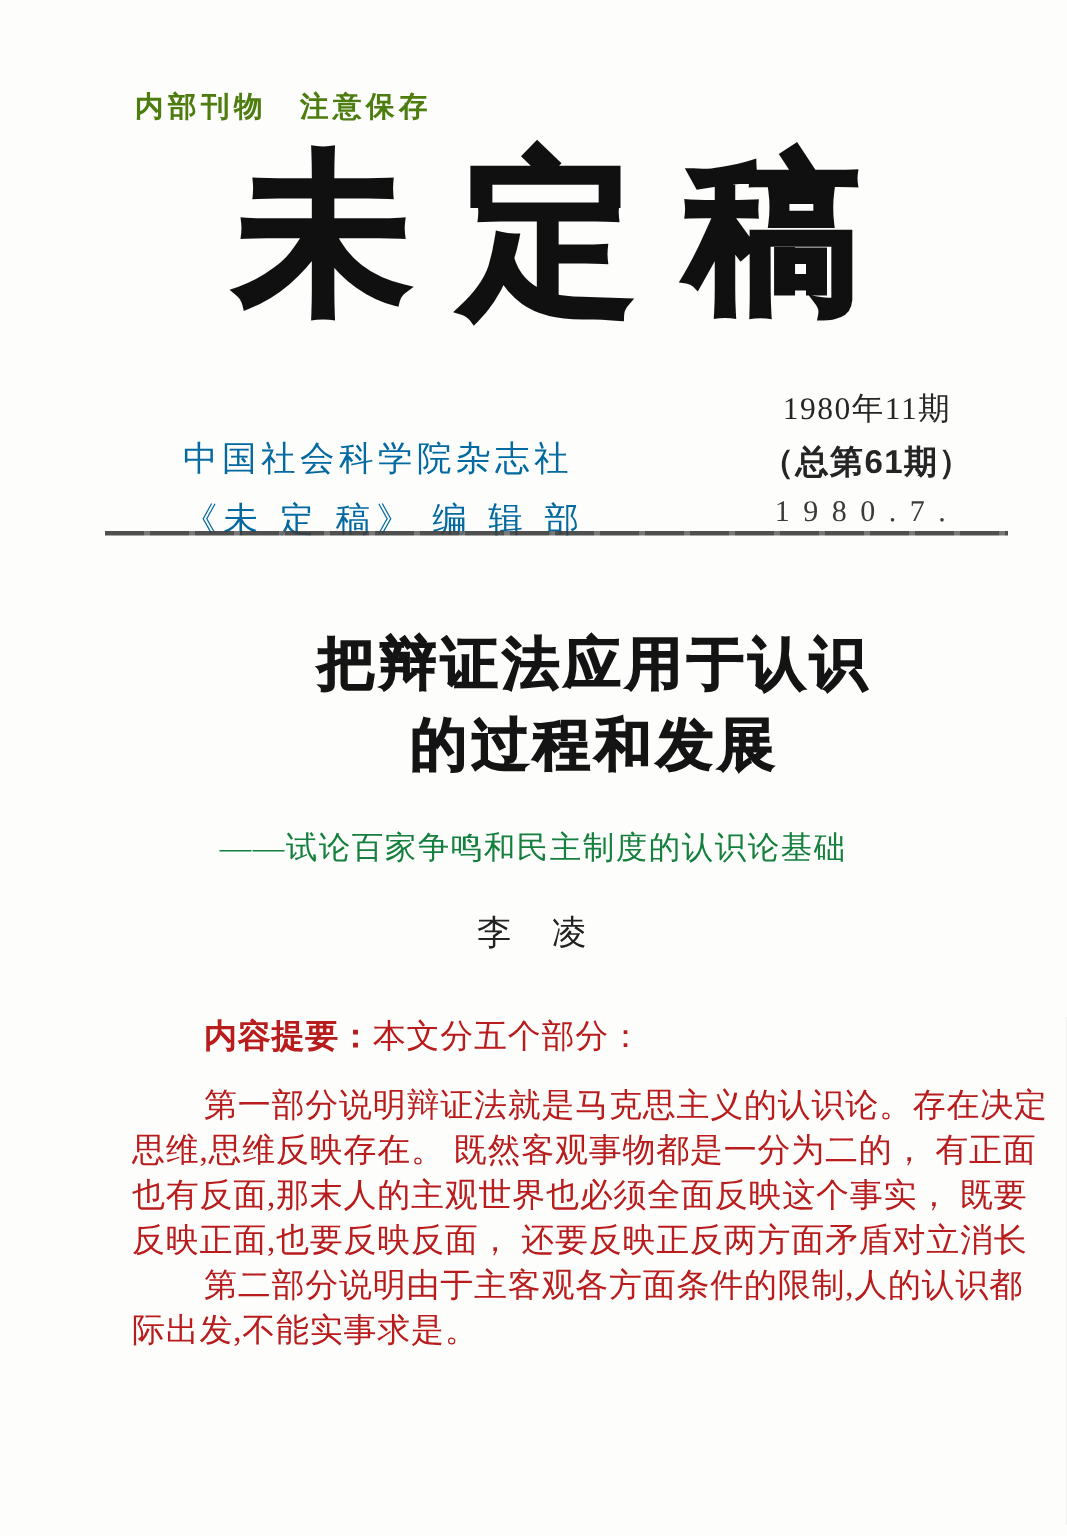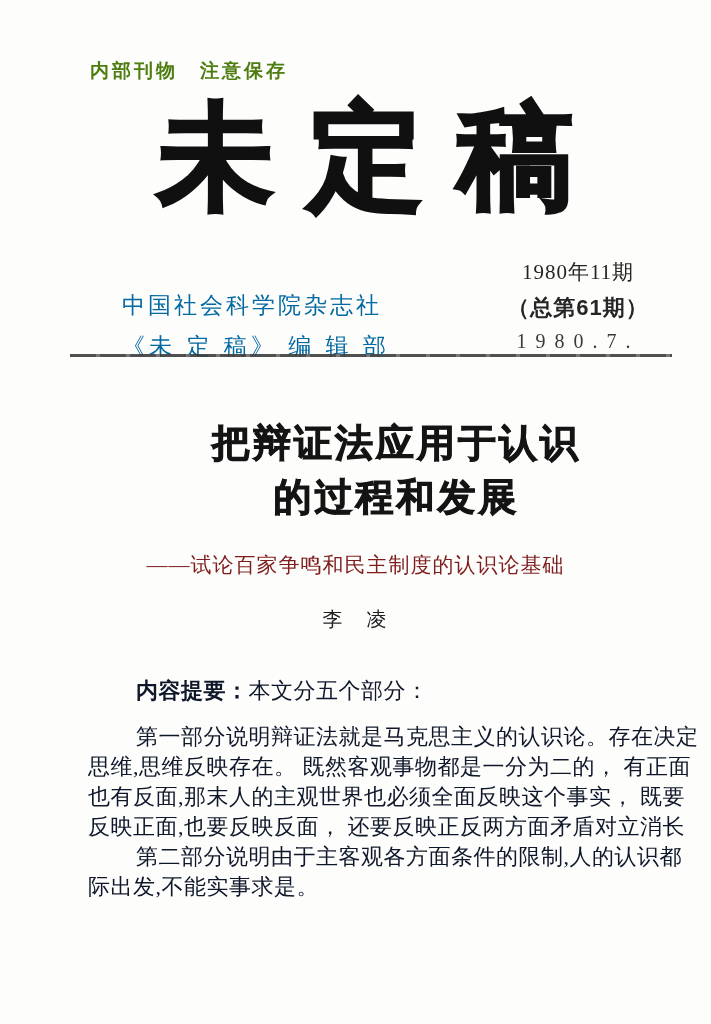--- a/index.html
+++ b/index.html
@@ -125,44 +125,44 @@
   }
 
   .subtitle {
     position: absolute;
     top: 551px;
     left: 0;
     width: 100%;
     text-align: center;
     font-size: 21px;
     letter-spacing: 1px;
-    color: #7f1d1d;
+    color: #15803d;
   }
 
   .author {
     position: absolute;
     top: 606px;
     left: 0;
     width: 100%;
     text-align: center;
-    font-size: 20px;
+    font-size: 23px;
     letter-spacing: 2px;
     color: #222;
   }
 
   
   .body-col {
     position: absolute;
     top: 676px;
     left: 88px;
     width: 558px;
     font-size: 22px;
     line-height: 30px;
     letter-spacing: 0.5px;
-    color: #0f172a;
+    color: #b91c1c;
   }
   .abstract-line {
     text-indent: 48px;
     margin-bottom: 16px;
     white-space: nowrap;
   }
   .abstract-label {
     font-weight: 700;
     font-family: "Liberation Sans", sans-serif;
   }

